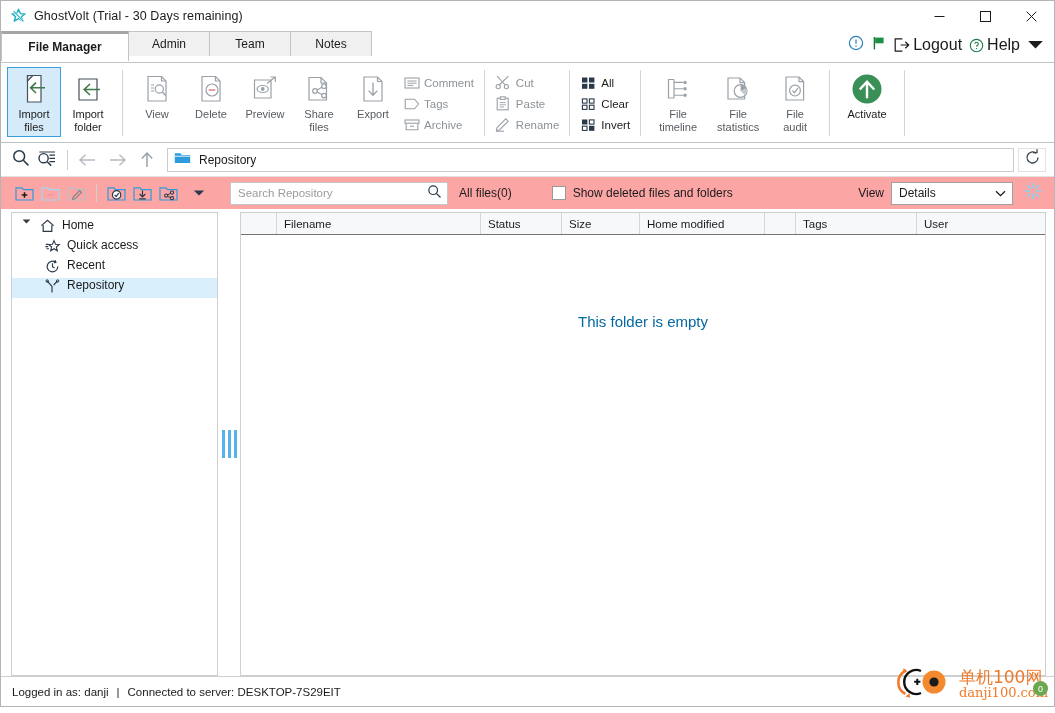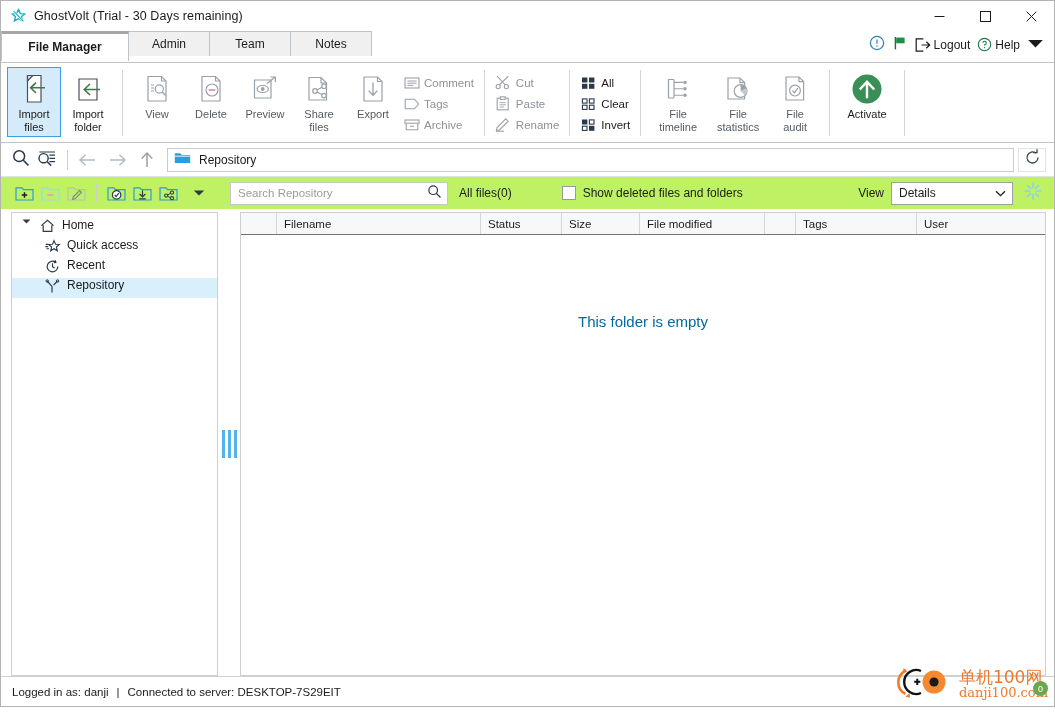--- a/index.html
+++ b/index.html
@@ -67,21 +67,21 @@
     min-width: 128px;
     padding-bottom: 2px;
   }
   .tab.active::after {
     content: ""; position: absolute; left: 0; right: 0; bottom: -1px;
     height: 2px; background: #ffffff;
   }
   .headerlinks {
     position: absolute; right: 10px; top: 4px;
     display: flex; align-items: center; gap: 7px;
-    font-size: 12px; color: #1b1b1b;
+    font-size: 16px; color: #1b1b1b;
   }
   .hl { display: flex; align-items: center; gap: 3px; }
 
   
   .ribbon {
     flex: 0 0 80px; height: 80px;
     background: #ffffff;
     border-bottom: 1px solid #bfc4c9;
     display: flex; align-items: stretch;
     padding: 4px 0 0 6px;
@@ -137,39 +137,39 @@
     width: 28px; height: 24px; margin-left: 4px;
     border: 1px solid #e3e3e3;
     display: flex; align-items: center; justify-content: center;
   }
 
   
   .filterbar {
     flex: 0 0 32px; height: 32px;
     display: flex; align-items: center;
     padding: 0 8px 0 12px;
-    background: #bef264;
+    background: #fca5a5;
   }
   .ficons { display: flex; align-items: center; gap: 3px; }
   .fibtn { width: 23px; height: 21px; display: flex; align-items: center; justify-content: center; }
   .fsep { width: 1px; height: 18px; background: #cfcfcf; margin: 0 5px; }
   .caretbtn { width: 22px; height: 20px; display: flex; align-items: center; justify-content: center; margin-left: 8px; }
   .searchbox {
     width: 218px; height: 23px; margin-left: 20px;
     border: 1px solid #c6c6c6; background: #ffffff;
     display: flex; align-items: center; padding: 0 5px 0 7px;
   }
   .searchbox input {
     flex: 1; border: none; outline: none;
     font-size: 11.5px; color: #333; font-family: inherit;
     background: transparent;
   }
   .searchbox input::placeholder { color: #9b9b9b; }
   .allfiles { font-size: 12px; color: #1b1b1b; margin-left: 11px; }
-  .showdel { display: flex; align-items: center; gap: 7px; margin-left: 50px; font-size: 12px; color: #1b1b1b; }
+  .showdel { display: flex; align-items: center; gap: 7px; margin-left: 40px; font-size: 12px; color: #1b1b1b; }
   .cbox { width: 14px; height: 14px; border: 1px solid #999; background: #fff; }
   .viewgroup { margin-left: auto; display: flex; align-items: center; gap: 7px; }
   .viewlabel { font-size: 12px; color: #1b1b1b; }
   .viewselect {
     width: 122px; height: 23px;
     border: 1px solid #a0a0a0; background: #ffffff;
     display: flex; align-items: center; justify-content: space-between;
     padding: 0 6px 0 7px; font-size: 12px; color: #1b1b1b;
   }
   .sparkbtn { width: 26px; height: 24px; display: flex; align-items: center; justify-content: center; }
@@ -801,21 +801,21 @@
           <span></span>
       </span>
     </div>
 
     <div class="listpane">
       <div class="listheader">
         <div class="hcell" style="flex:0 0 36px"></div>
         <div class="hcell" style="flex:0 0 204px">Filename</div>
         <div class="hcell" style="flex:0 0 81px">Status</div>
         <div class="hcell" style="flex:0 0 78px">Size</div>
-        <div class="hcell" style="flex:0 0 125px">File modified</div>
+        <div class="hcell" style="flex:0 0 125px">Home modified</div>
         <div class="hcell" style="flex:0 0 31px"></div>
         <div class="hcell" style="flex:0 0 121px">Tags</div>
         <div class="hcell" style="flex:1 1 auto; border-right:none">User</div>
       </div>
       <div class="listbody">
         <div class="emptymsg">This folder is empty</div>
       </div>
     </div>
   </div>
 

